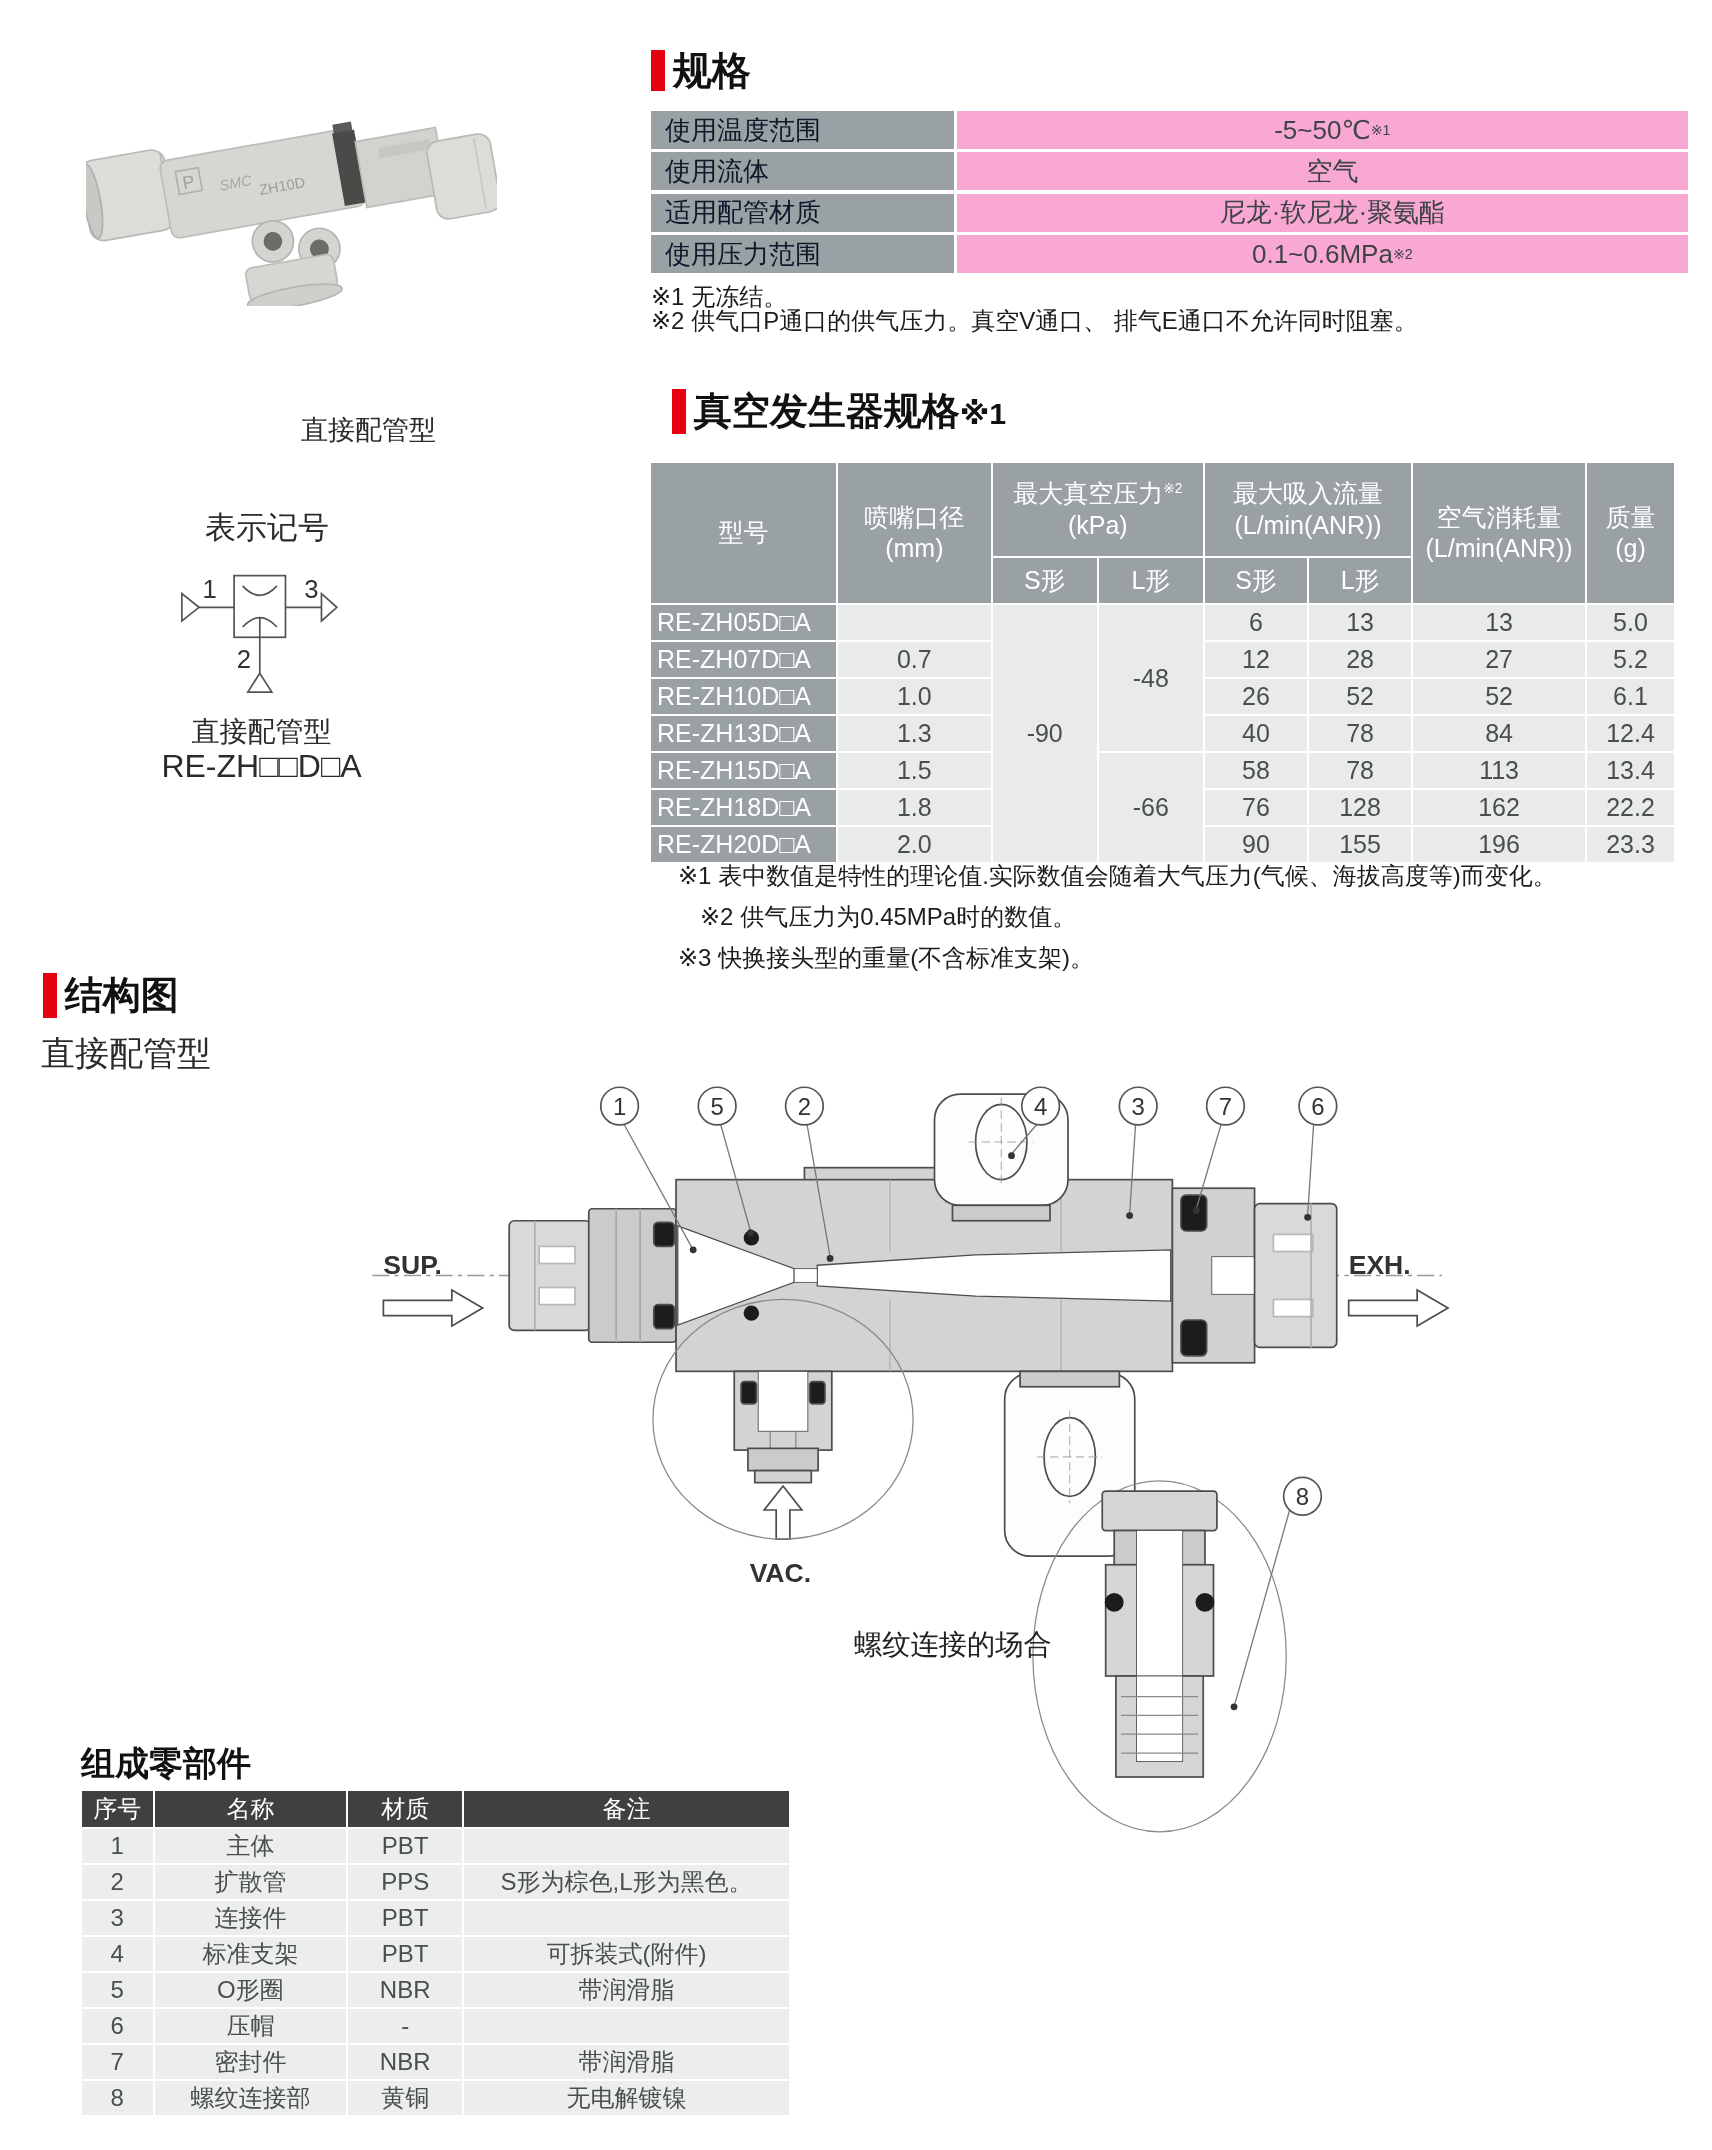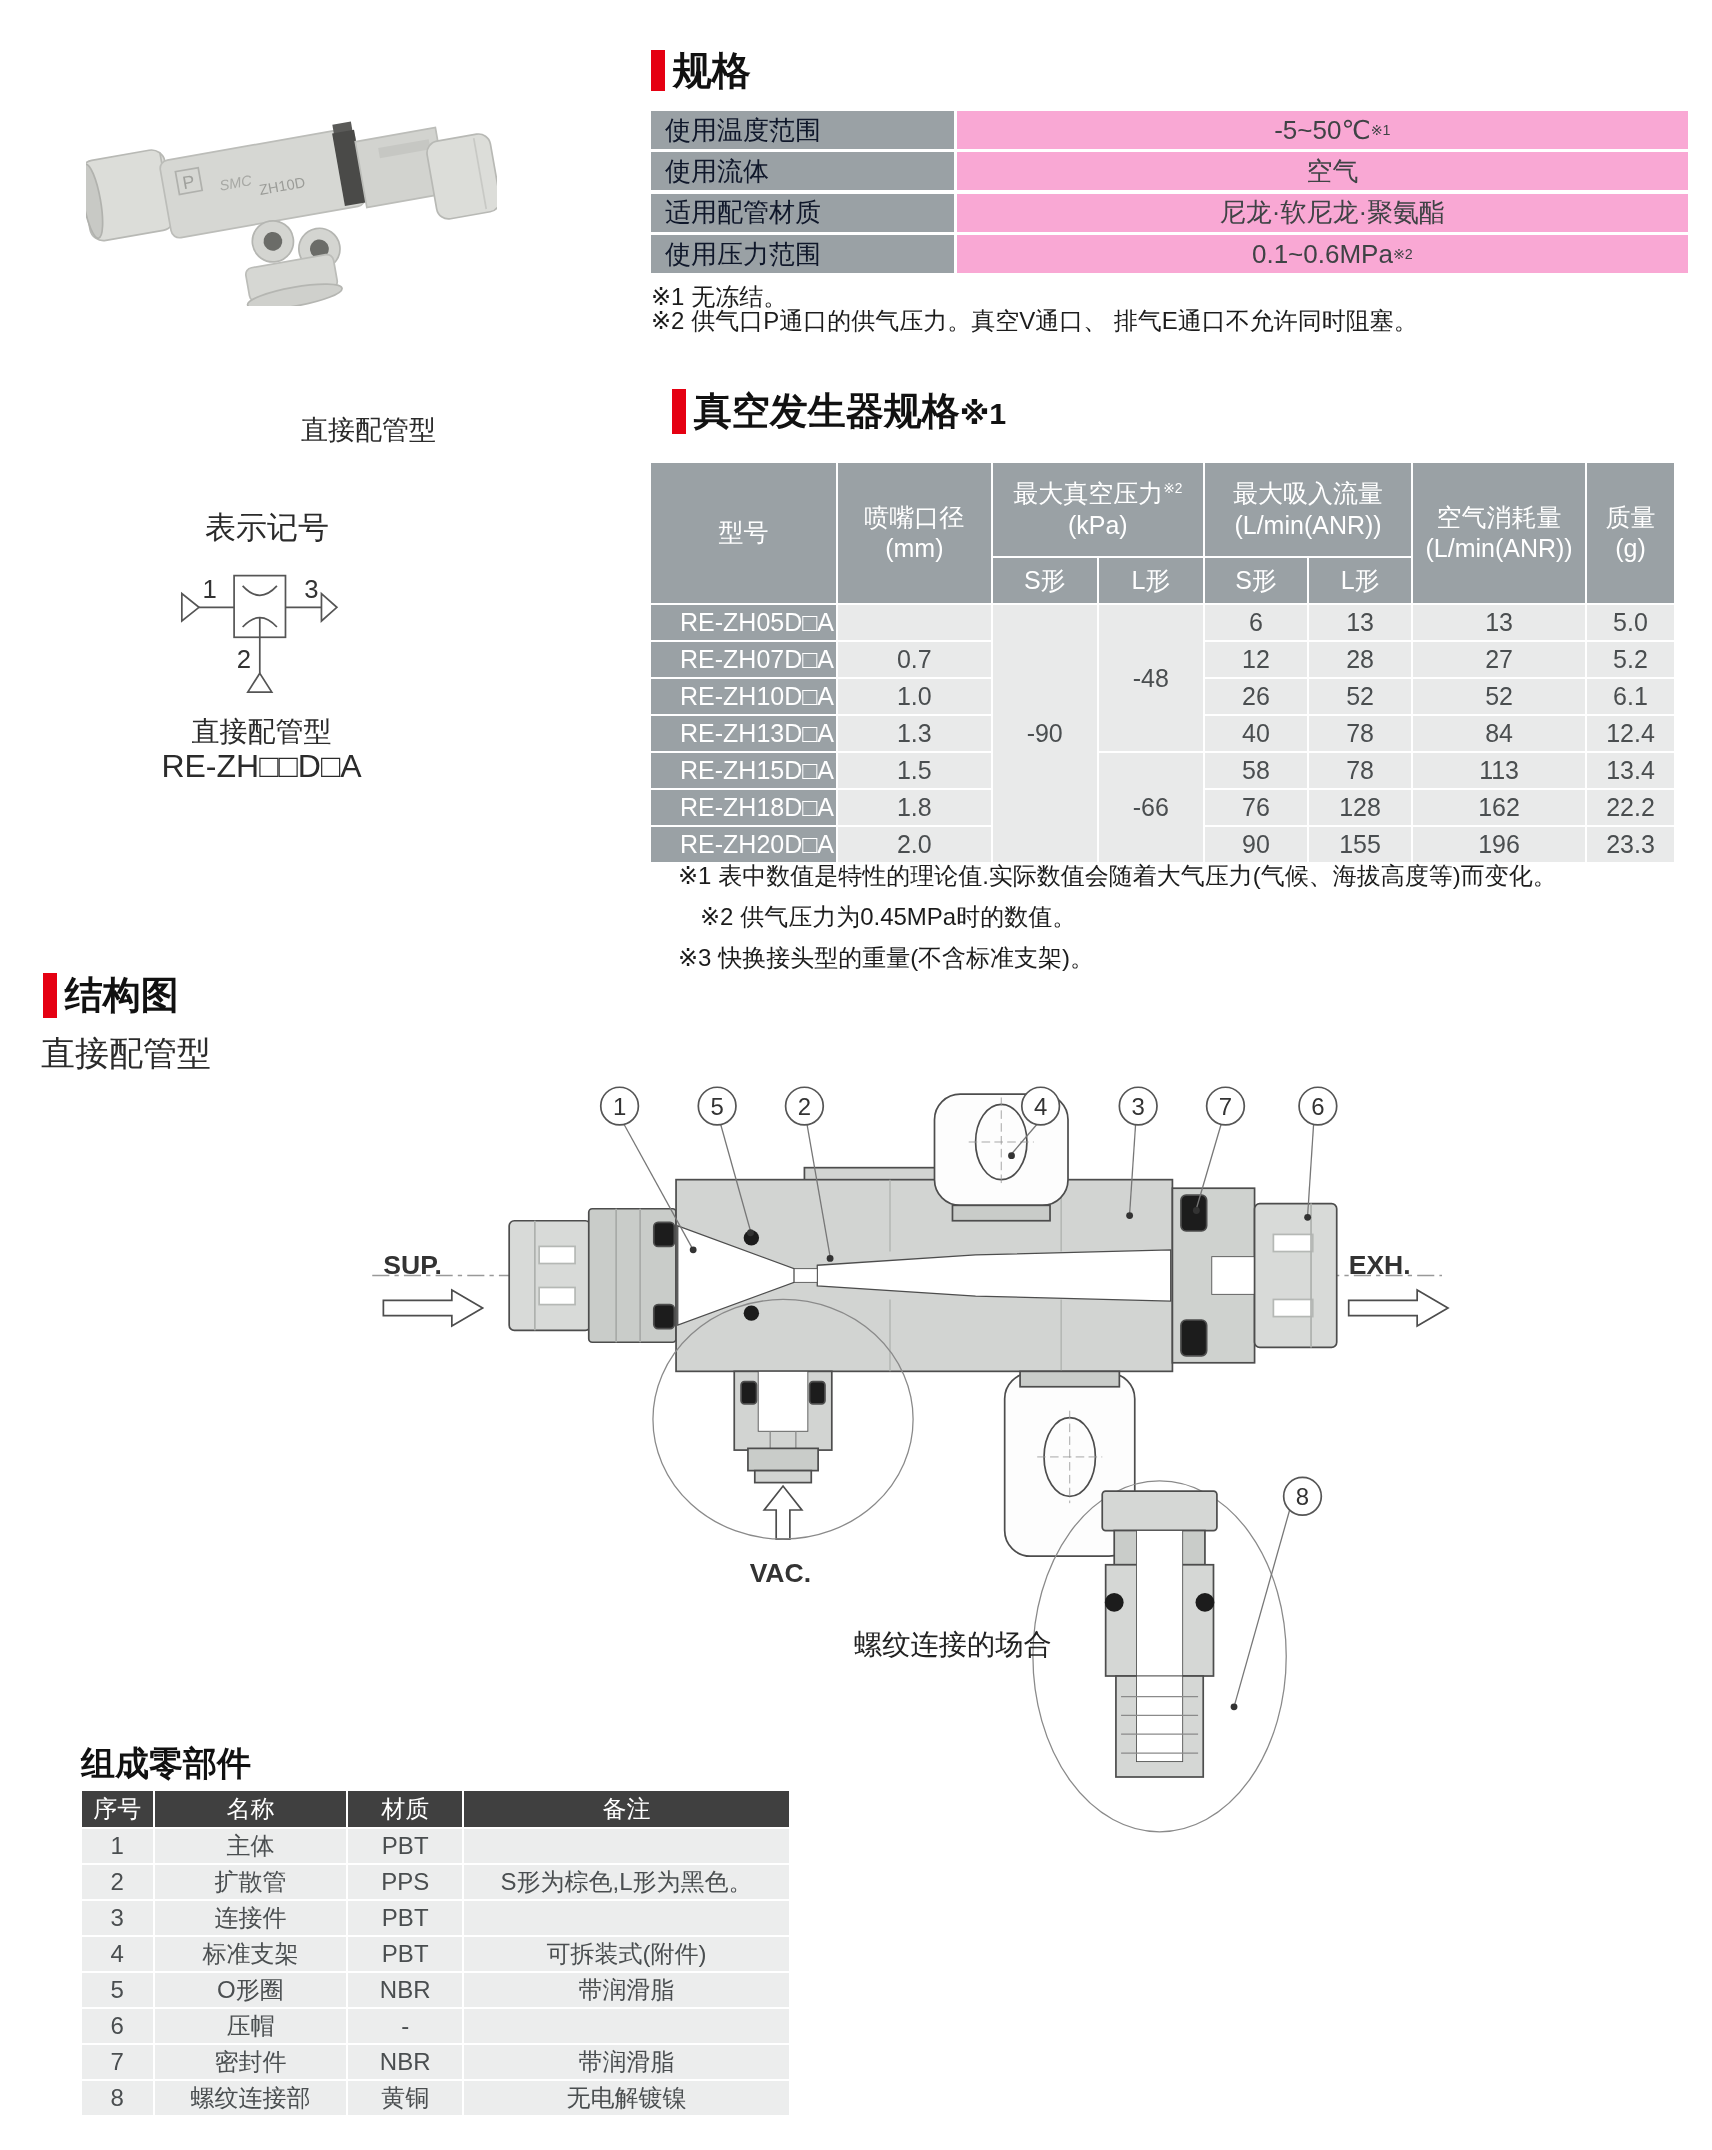--- a/index.html
+++ b/index.html
@@ -15,21 +15,21 @@
   .spec-table{display:grid;grid-template-columns:303px 731px;gap:3.4px;}
   .spec-label{background:#9aa1a5;color:#0f172a;font-size:26px;height:38px;display:flex;
               align-items:center;padding-left:14px;}
   .spec-value{background:#f9a8d4;color:#3f4345;font-size:26px;height:38px;display:flex;
               align-items:center;justify-content:center;padding-left:19px;}
   .note{font-size:24px;color:#1c1c1c;white-space:nowrap;}
   
   table.gen{border-spacing:2.6px;table-layout:fixed;}
   table.gen th{background:#9aa1a5;color:#fff;font-weight:normal;font-size:25px;line-height:1.25;}
   table.gen td{background:#e9eaea;color:#4a4e50;font-size:25px;text-align:center;height:33px;}
-  table.gen td.model-cell{background:#9aa1a5;color:#fff;text-align:left;padding-left:29px;}
+  table.gen td.model-cell{background:#9aa1a5;color:#fff;text-align:left;padding-left:6px;}
   table.gen tr.h1 th{height:91px;}
   table.gen tr.h2 th{height:43px;}
   
   table.parts{border-spacing:2.6px;table-layout:fixed;}
   table.parts th{background:#404040;color:#fff;font-weight:normal;font-size:24px;height:34px;font-family:Liberation Serif, serif;}
   table.parts td{background:#eceded;color:#4a4e50;font-size:24px;text-align:center;height:31px;}
   .cjk-label{color:#2b2b2b;}
   svg text{font-family:"Liberation Sans","DejaVu Sans",sans-serif;}
 </style>
 </head>

